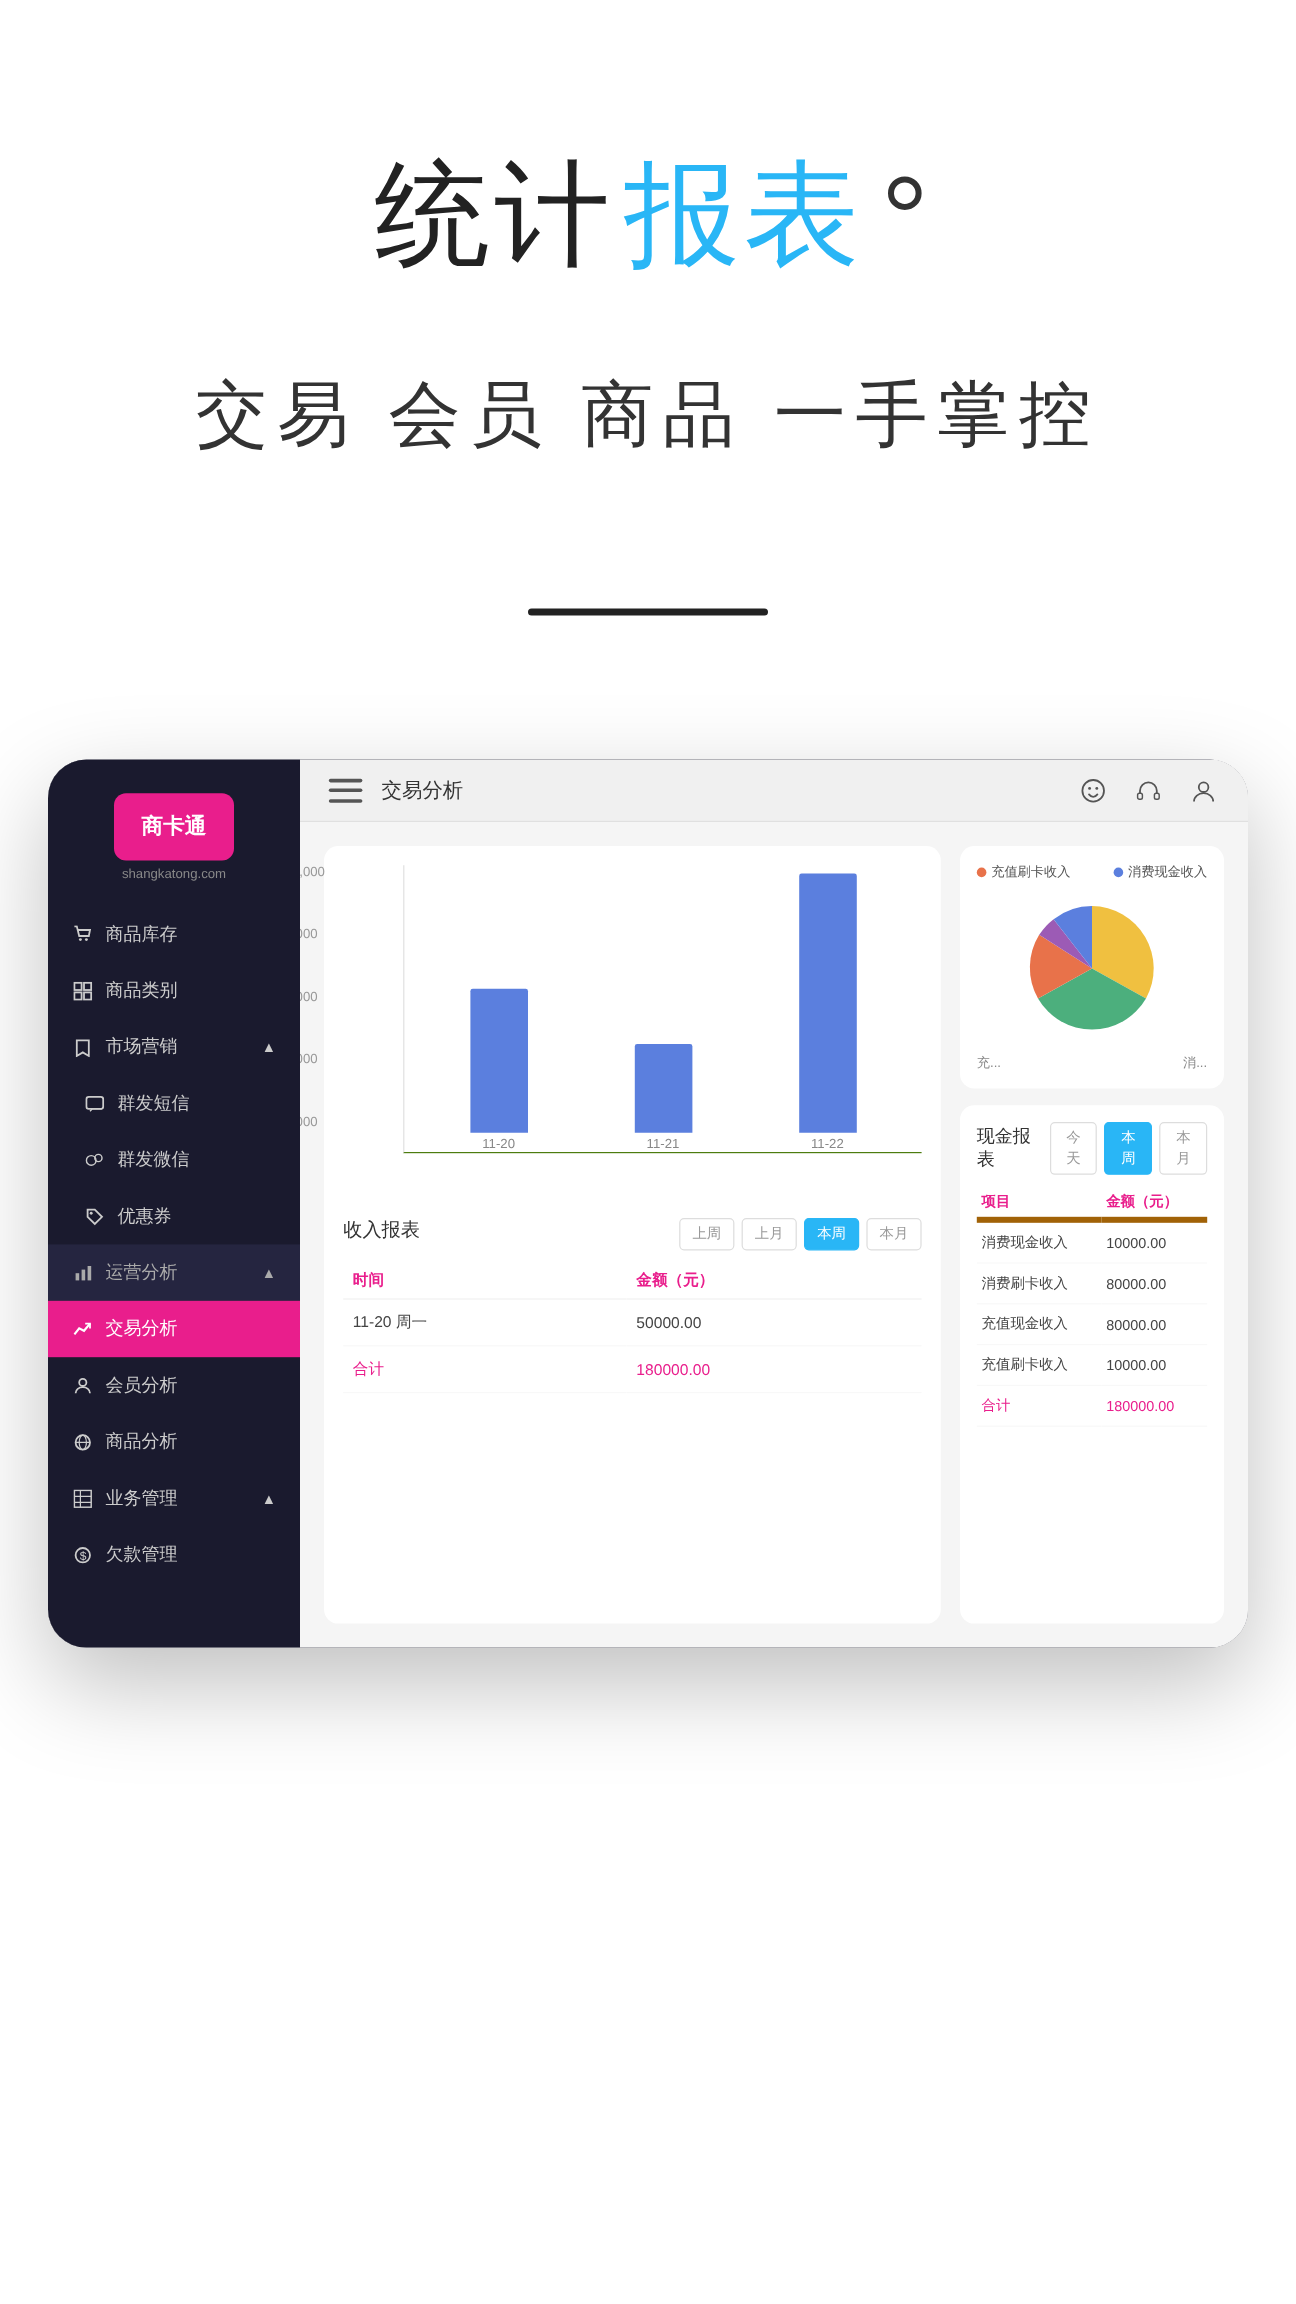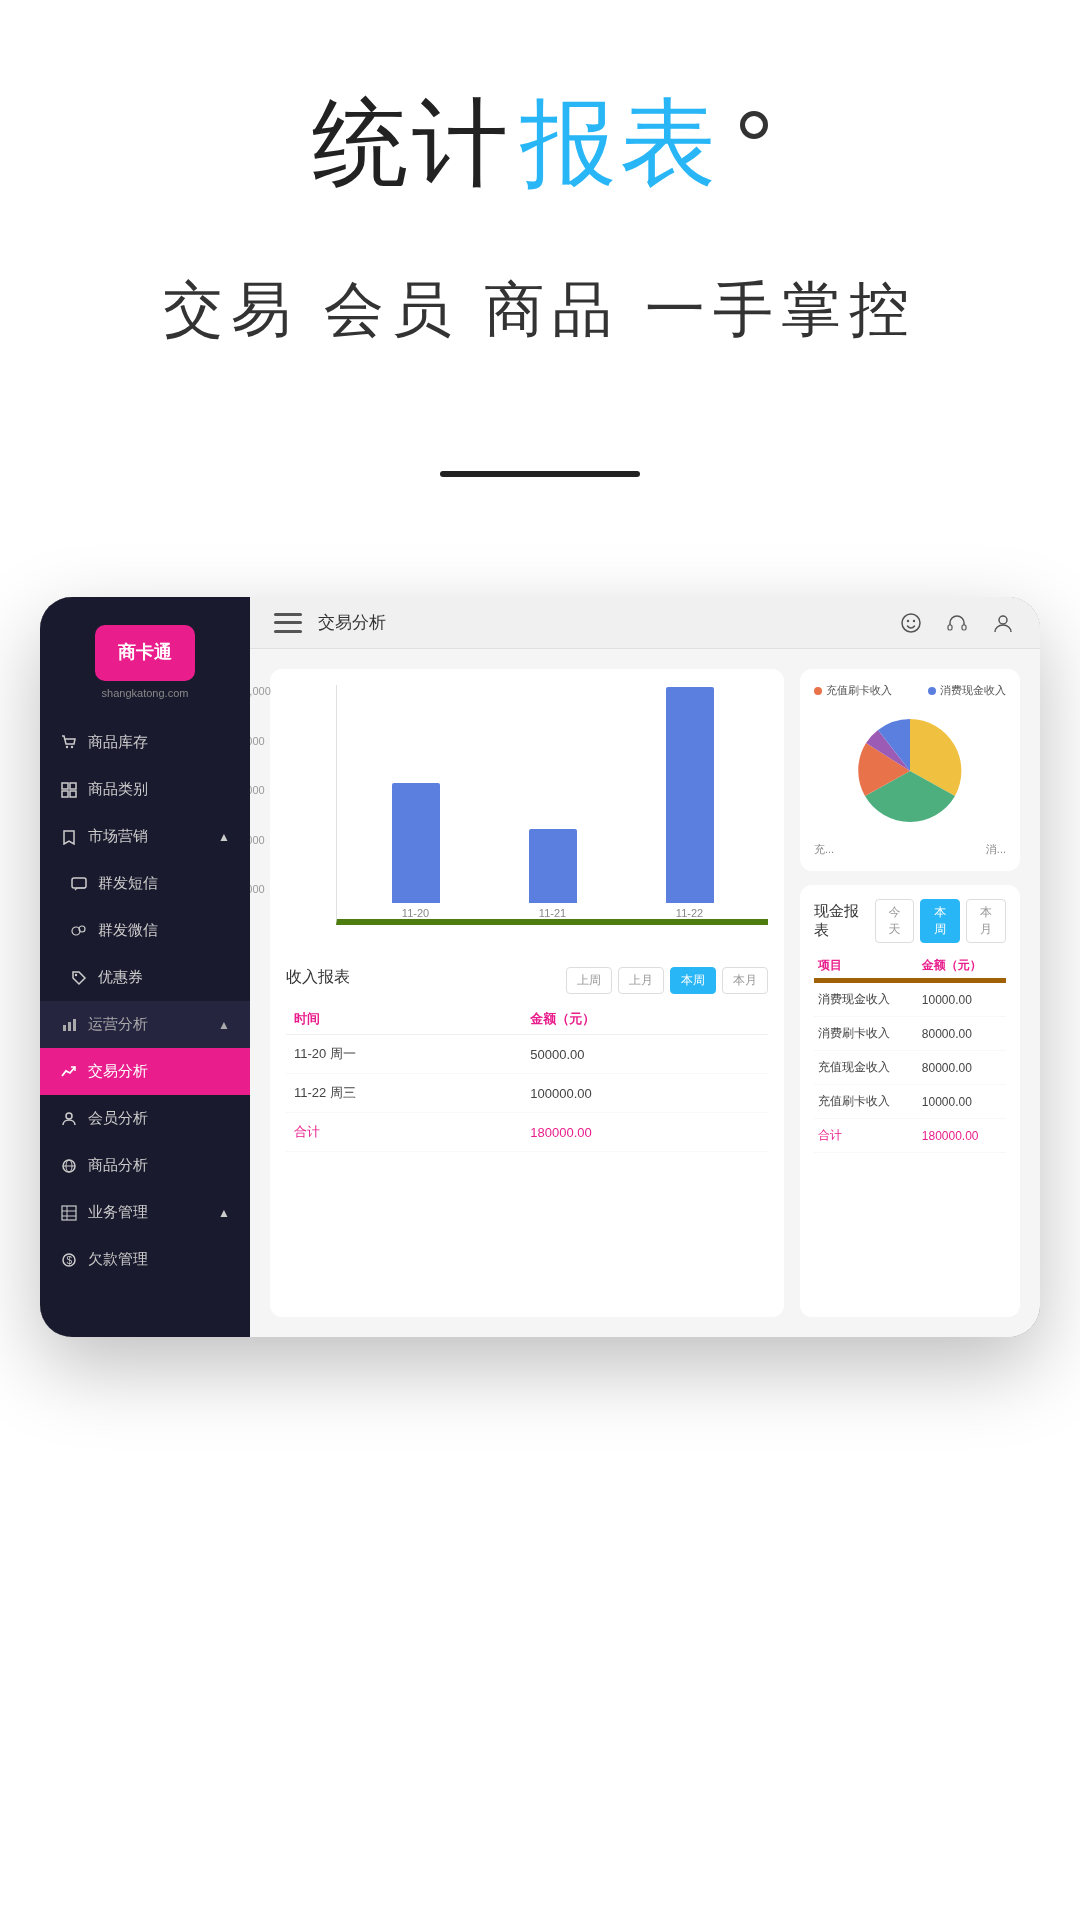--- a/index.html
+++ b/index.html
@@ -9,21 +9,21 @@
       background: #ffffff;
       font-family: 'PingFang SC', 'Microsoft YaHei', sans-serif;
       overflow-x: hidden;
     }
 
     
     .hero {
       display: flex;
       flex-direction: column;
       align-items: center;
-      padding-top: 80px;
+      padding-top: 116px;
     }
     .hero-title {
       font-size: 96px;
       font-weight: 300;
       letter-spacing: 4px;
       color: #222;
       display: flex;
       align-items: center;
       gap: 8px;
     }
@@ -220,23 +220,23 @@
       display: flex;
       flex-direction: column;
       gap: 14px;
     }
 
     
     .bar-chart-container {
       height: 240px;
       position: relative;
       border-left: 1px solid #e0e0e0;
-      border-bottom: 6px solid #4d7c0f;
+      border-bottom: 1px solid #4d7c0f;
       margin-left: 50px;
-      margin-bottom: 20px;
+      margin-bottom: 32px;
     }
     .bar-chart-y-labels {
       position: absolute;
       left: -55px;
       top: 0;
       height: 100%;
       display: flex;
       flex-direction: column;
       justify-content: space-between;
       font-size: 11px;
@@ -647,24 +647,20 @@
                   <tr>
                     <th>时间</th>
                     <th>金额（元）</th>
                   </tr>
                 </thead>
                 <tbody>
                   <tr>
                     <td>11-20 周一</td>
                     <td>50000.00</td>
                   </tr>
-                  <tr>
-                    <td>11-22 周三</td>
-                    <td>100000.00</td>
-                  </tr>
                   <tr class="total-row">
                     <td>合计</td>
                     <td>180000.00</td>
                   </tr>
                 </tbody>
               </table>
             </div>
           </div>
 
           <div class="right-panel">

